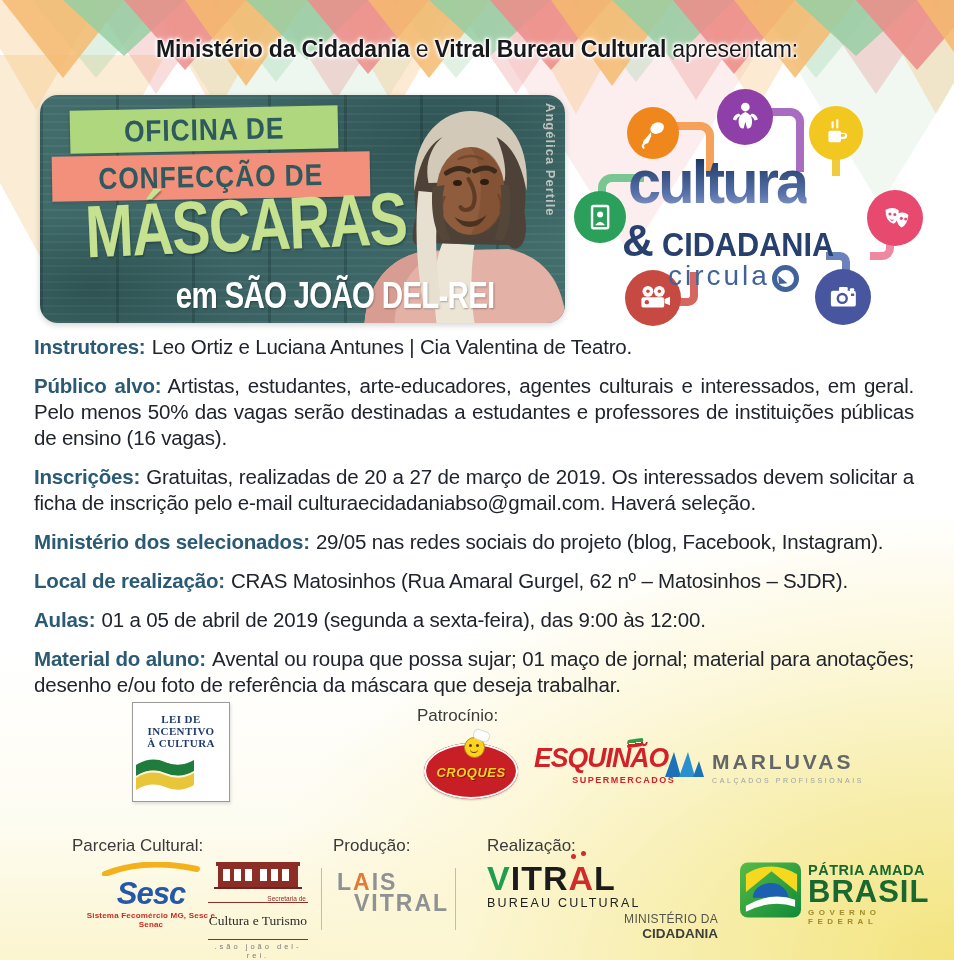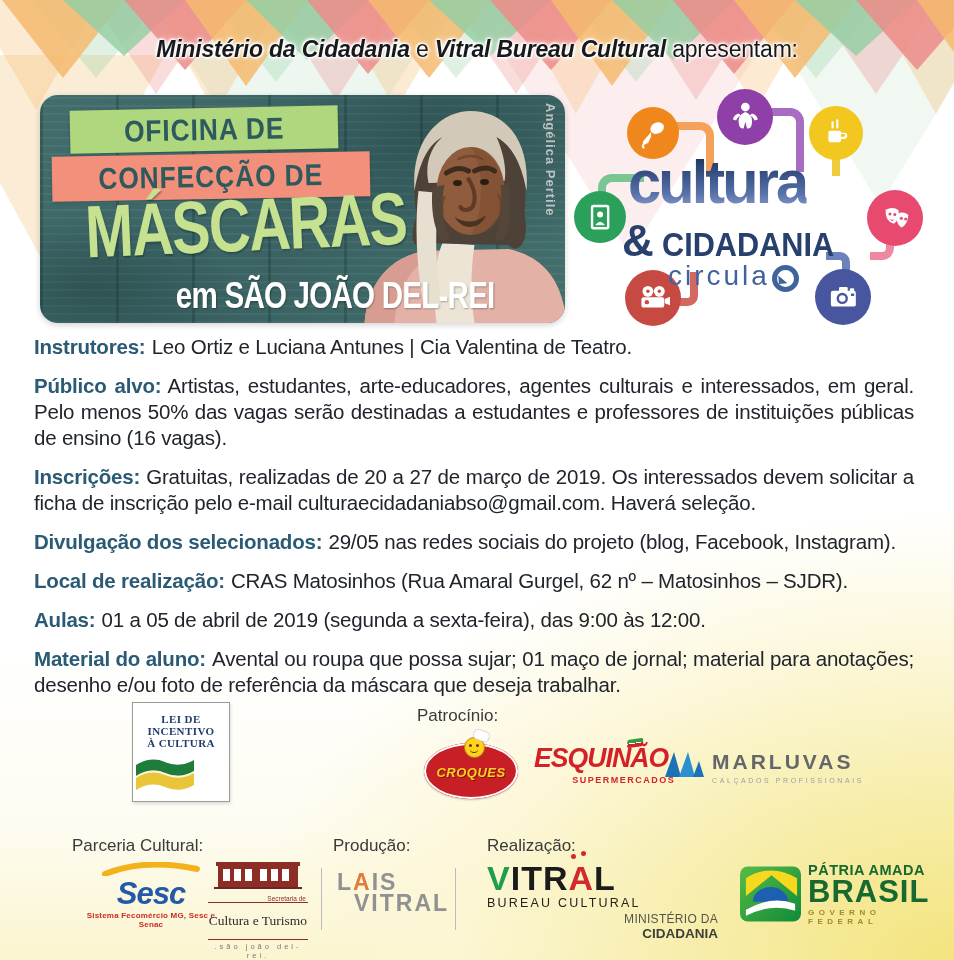--- a/index.html
+++ b/index.html
@@ -9,21 +9,21 @@
       radial-gradient(95% 60% at 100% 100%, #f3e47e 0%, #f7edaa 28%, rgba(252,246,211,.8) 55%, rgba(255,255,255,0) 78%),
       linear-gradient(to top, rgba(250,243,199,.85) 0%, rgba(252,248,224,.45) 14%, rgba(255,255,255,0) 32%),
       #ffffff;}
   
   .bunting{position:absolute;left:0;top:0;width:100%;height:150px;pointer-events:none;z-index:1;overflow:hidden;}
   .tri{position:absolute;top:0;clip-path:polygon(0 0,100% 0,50% 100%);}
   .wash{position:absolute;clip-path:polygon(0 0,100% 0,50% 100%);z-index:0;}
   .presenter{position:absolute;left:0;top:36px;width:100%;text-align:center;z-index:5;
     font-size:23px;color:#17191c;letter-spacing:-.2px;
     text-shadow:0 0 3px #fff,0 0 4px #fff,0 0 6px #fff,1px 1px 2px #fff,-1px -1px 2px #fff;}
-  .presenter b{font-weight:bold;font-style:italic;}
+  .presenter b{font-weight:bold;}
   
   .photo-card{position:absolute;left:40px;top:95px;width:525px;height:228px;border-radius:18px;overflow:hidden;z-index:4;
     background:
       radial-gradient(60% 70% at 78% 20%, rgba(15,40,40,.25), transparent 70%),
       radial-gradient(40% 50% at 10% 85%, rgba(12,35,35,.3), transparent 70%),
       repeating-linear-gradient(90deg, rgba(8,28,28,.22) 0 3px, transparent 3px 76px),
       repeating-linear-gradient(0deg, rgba(255,255,255,.05) 0 2px, transparent 2px 8px),
       linear-gradient(135deg,#426d6c,#3a6263 55%,#43706d);
     box-shadow:0 2px 6px rgba(0,0,0,.18);}
   .person{position:absolute;right:-6px;bottom:0;width:215px;height:228px;}
@@ -92,21 +92,21 @@
   .lais .accent{color:#e07b39;}
   .vitral{position:absolute;left:487px;top:862px;z-index:3;}
   .vit-name{font-size:34px;font-weight:800;letter-spacing:1px;line-height:32px;color:#1b1b1b;}
   .vit-v{color:#1e9e4f;}
   .vit-a{color:#d02c2c;position:relative;}
   .vit-a::after{content:'';position:absolute;top:-5px;left:3px;width:5px;height:5px;border-radius:50%;background:#d02c2c;box-shadow:10px -3px 0 #d02c2c;}
   .vit-sub{font-size:12.5px;color:#222;letter-spacing:2.2px;margin-top:2px;}
   .ministerio{position:absolute;left:618px;top:884px;width:100px;text-align:right;z-index:3;color:#55544c;margin-top:28px;}
   .min-l1{font-size:12px;letter-spacing:.3px;}
   .min-l2{font-size:13.5px;font-weight:bold;color:#3f3e37;}
-  .brasil{position:absolute;left:740px;top:862px;display:flex;align-items:center;z-index:3;}
+  .brasil{position:absolute;left:740px;top:862px;display:flex;align-items:flex-start;z-index:3;}
   .bra-text{margin-left:7px;}
   .bra-l1{font-size:14.5px;font-weight:800;color:#17692f;letter-spacing:.5px;}
   .bra-l2{font-size:31px;font-weight:800;color:#17692f;line-height:28px;letter-spacing:1px;}
   .bra-l3{font-size:8px;font-weight:bold;color:#a08c28;letter-spacing:4.5px;margin-top:2px;}
 </style>
 </head>
 <body>
 
 <div class="poster">
 
@@ -283,21 +283,21 @@
     <div class="word-circula">
       <span>circula</span>
       <span class="bubble"></span>
     </div>
   </div>
 
   <div class="info">
     <p><b>Instrutores:</b><span>Leo Ortiz e Luciana Antunes | Cia Valentina de Teatro.</span></p>
     <p><b>Público alvo:</b><span>Artistas, estudantes, arte-educadores, agentes culturais e interessados, em geral. Pelo menos 50% das vagas serão destinadas a estudantes e professores de instituições públicas de ensino (16 vagas).</span></p>
     <p><b>Inscrições:</b><span>Gratuitas, realizadas de 20 a 27 de março de 2019. Os interessados devem solicitar a ficha de inscrição pelo e-mail culturaecidadaniabso@gmail.com. Haverá seleção.</span></p>
-    <p><b>Divulgação dos selecionados:</b><span>29/05 nas redes sociais do projeto (blog, Facebook, Instagram).</span></p>
+    <p><b>Ministério dos selecionados:</b><span>29/05 nas redes sociais do projeto (blog, Facebook, Instagram).</span></p>
     <p><b>Local de realização:</b><span>CRAS Matosinhos (Rua Amaral Gurgel, 62 nº – Matosinhos – SJDR).</span></p>
     <p><b>Aulas:</b><span>01 a 05 de abril de 2019 (segunda a sexta-feira), das 9:00 às 12:00.</span></p>
     <p><b>Material do aluno:</b><span>Avental ou roupa que possa sujar; 01 maço de jornal; material para anotações; desenho e/ou foto de referência da máscara que deseja trabalhar.</span></p>
   </div>
 
   <div class="lei-box">
     <div class="lei-text">
       <div>LEI DE</div>
       <div>INCENTIVO</div>
       <div>À CULTURA</div>

